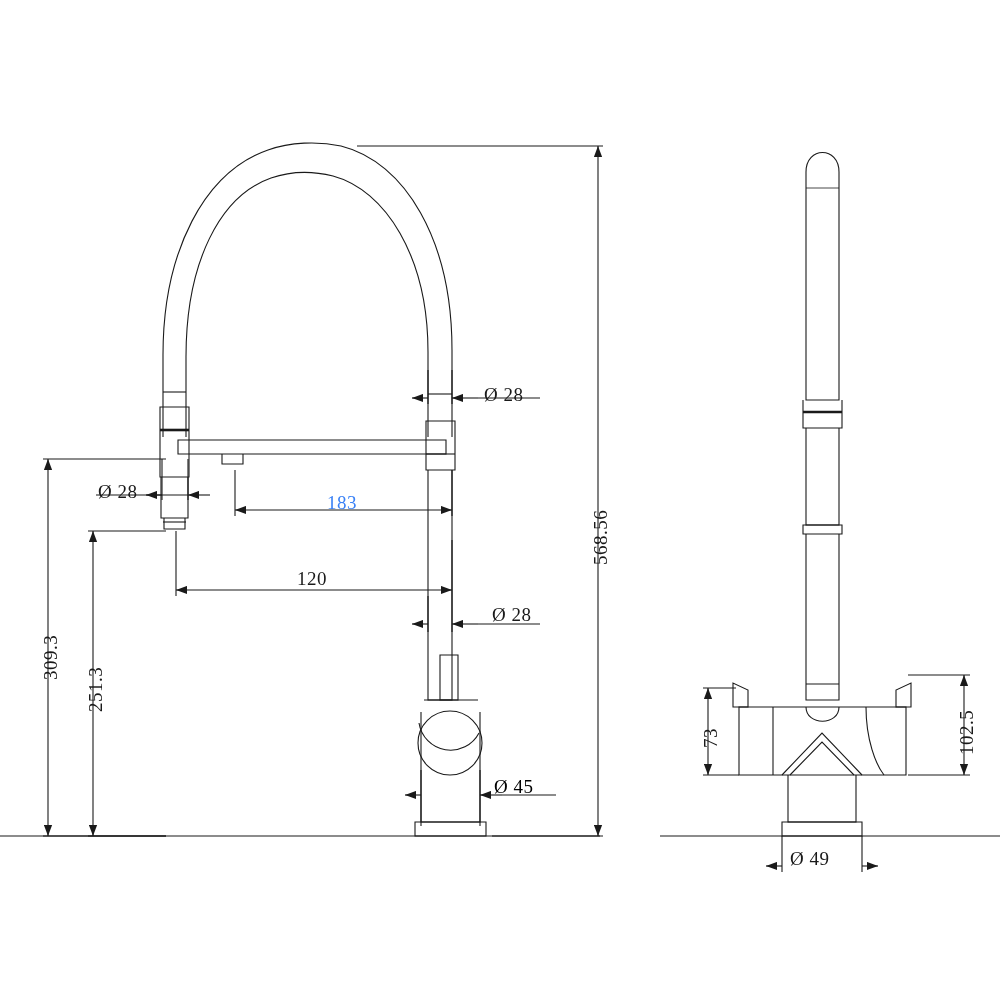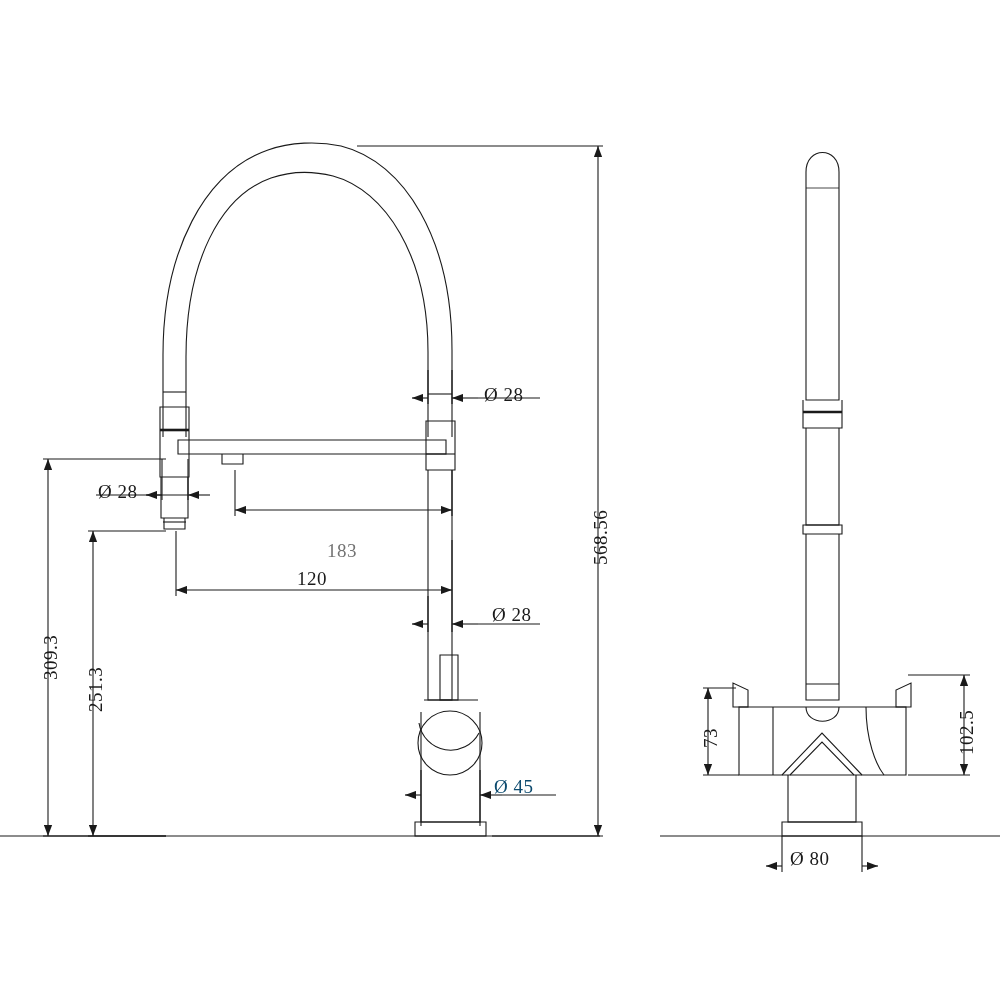--- a/index.html
+++ b/index.html
@@ -31,22 +31,22 @@
     font-family: "Liberation Serif", "DejaVu Serif", serif;
     font-size: 19px;
     color: #1a1a1a;
     white-space: nowrap;
     letter-spacing: 0.5px;
   }
   .dim-text.vert {
     transform-origin: 0 0;
     transform: rotate(-90deg);
   }
-  .tint-purple { color: #737373; margin-top: 48px; }
-  .tint-red { color: #0c4a6e; }
+  .tint-purple { color: #3b82f6; }
+  .tint-red { color: #000000; }
 </style>
 </head>
 <body>
 
 <div id="sheet">
 
   <svg id="drawing" viewBox="0 0 1000 1000">
     <defs>
       <marker id="ah" markerWidth="12" markerHeight="9" refX="11" refY="4.5" orient="auto" markerUnits="userSpaceOnUse">
         <path d="M0,0.4 L11,4.5 L0,8.6 z" fill="#1a1a1a"></path>
@@ -238,15 +238,15 @@
   <div class="dim-text" style="left:297px; top:568px;">120</div>
 
   <div class="dim-text" style="left:492px; top:604px;">Ø 28</div>
 
   <div class="dim-text tint-red" style="left:494px; top:776px;">Ø 45</div>
 
   <div class="dim-text vert" style="left:700px; top:748px;">73</div>
 
   <div class="dim-text vert" style="left:956px; top:755px;">102.5</div>
 
-  <div class="dim-text" style="left:790px; top:848px;">Ø 80</div>
+  <div class="dim-text" style="left:790px; top:848px;">Ø 49</div>
 
 </div>
 
 </body></html>

